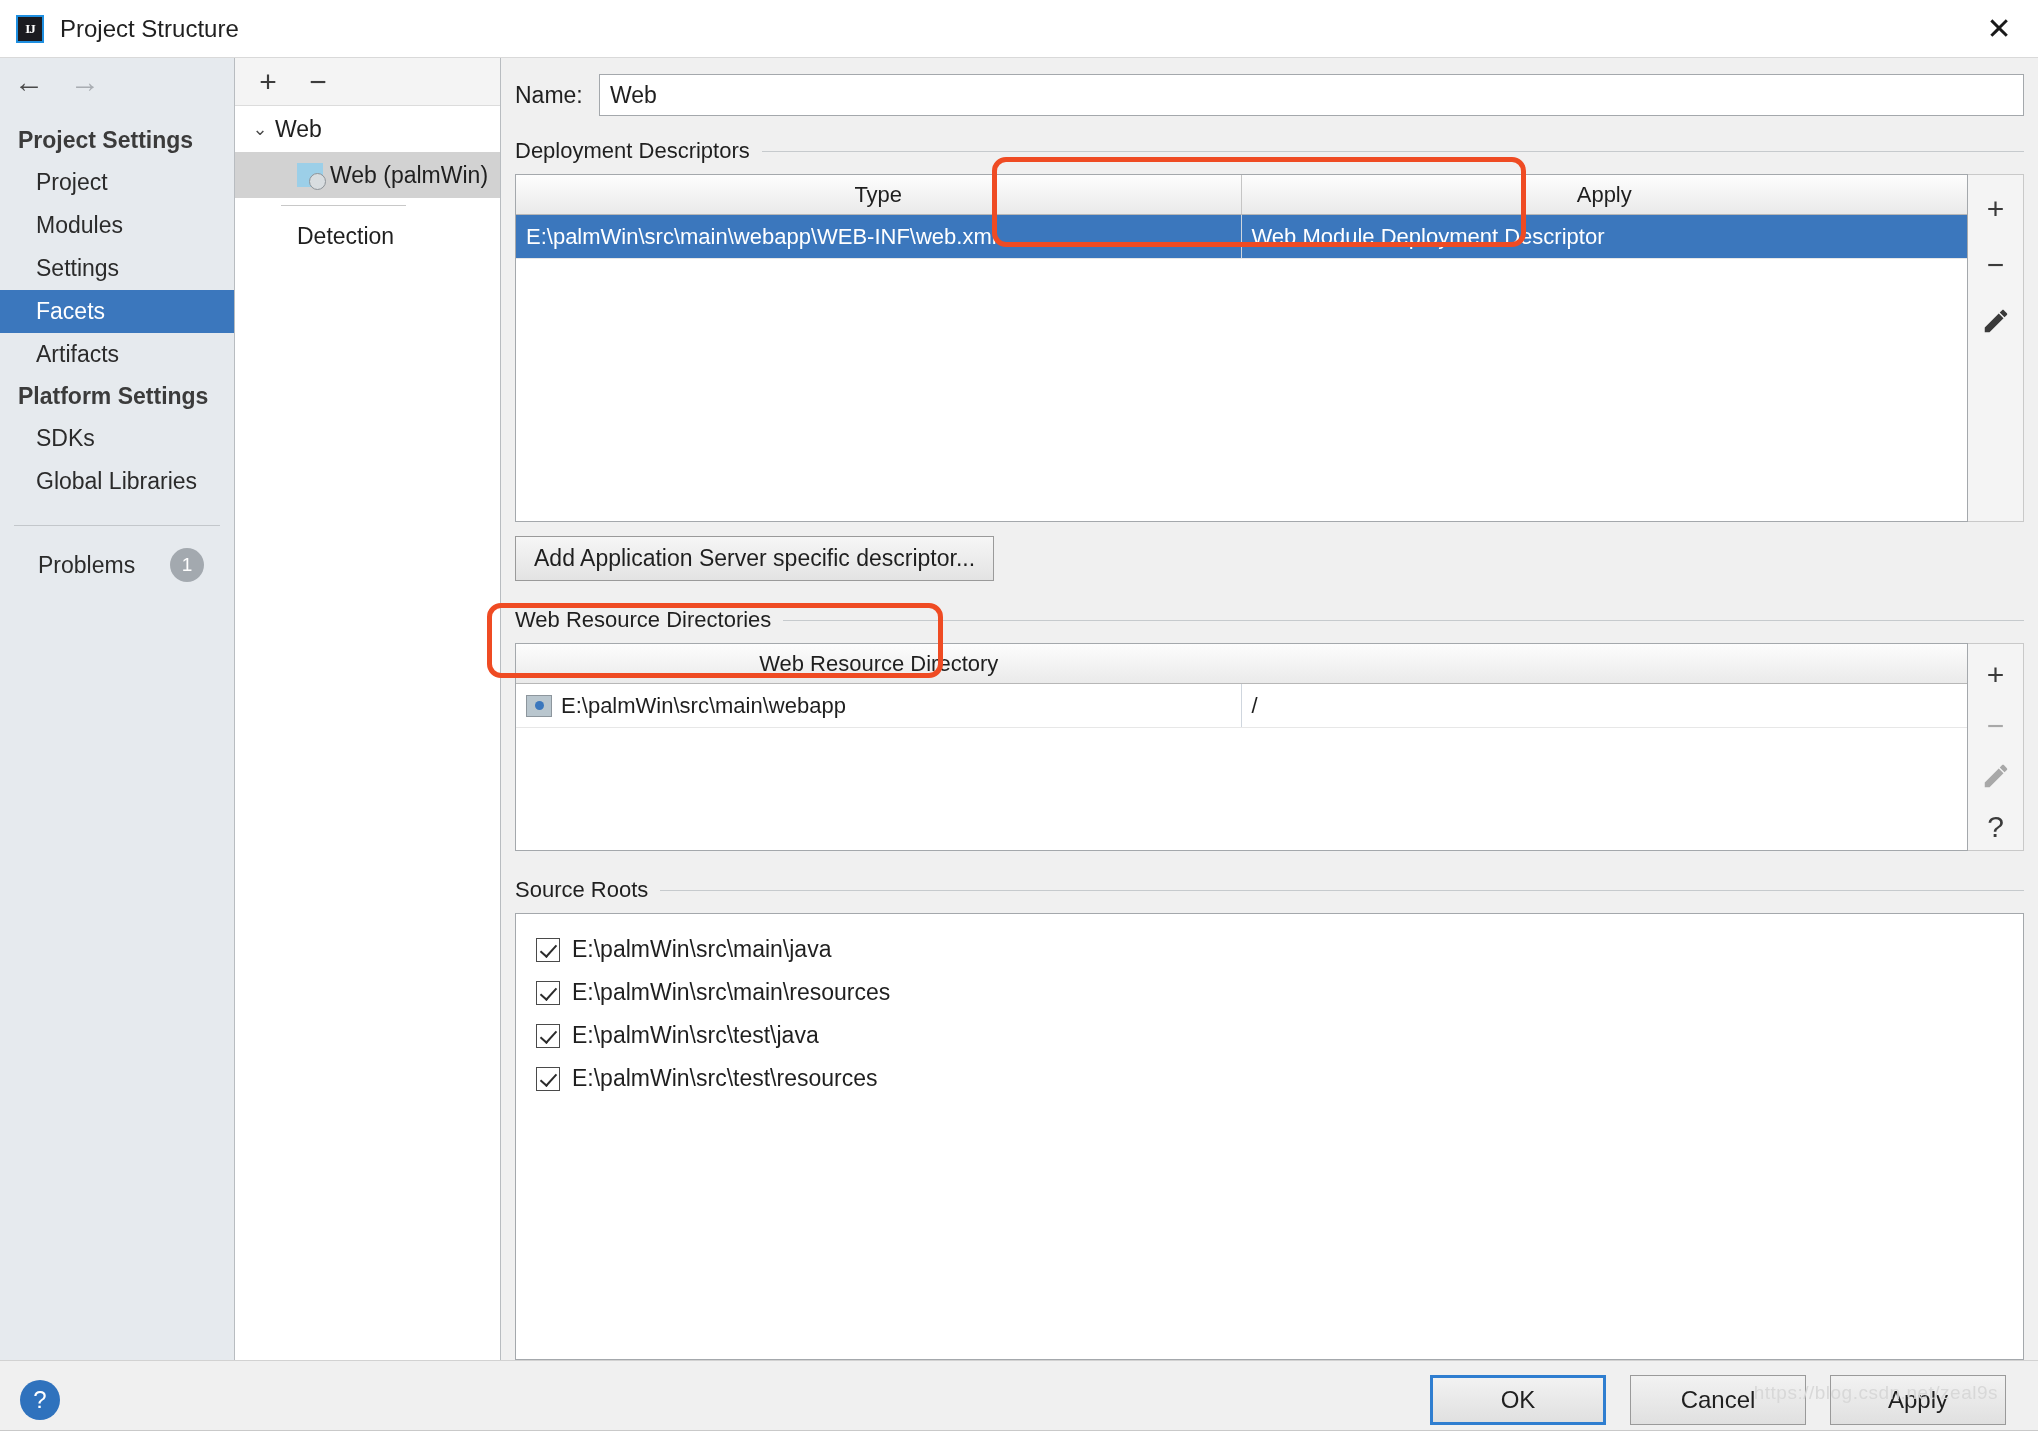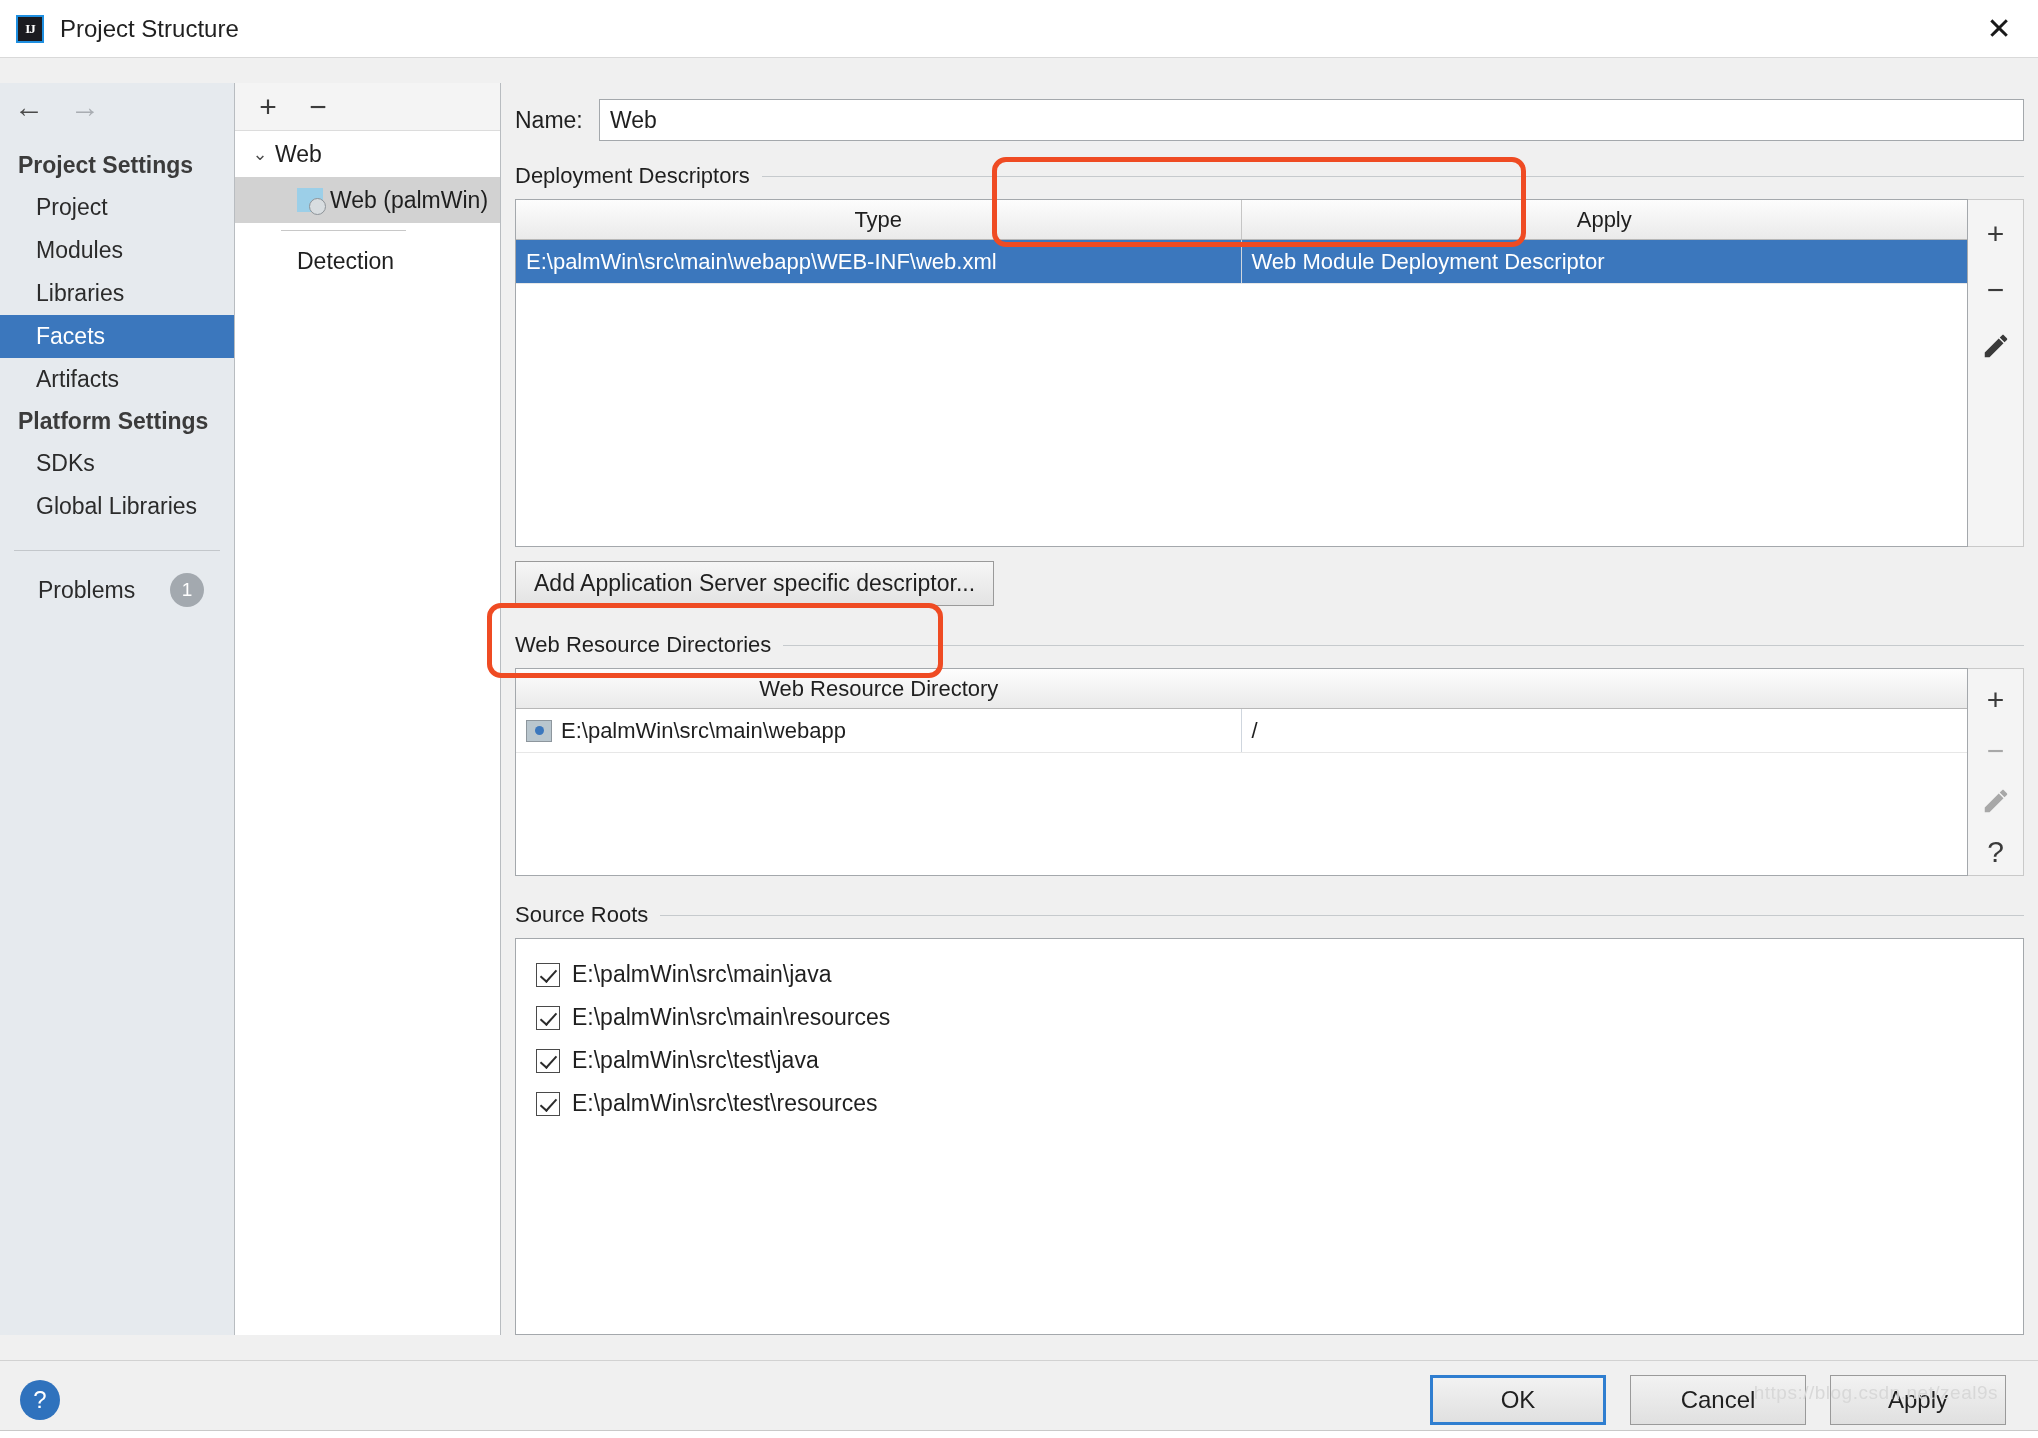--- a/index.html
+++ b/index.html
@@ -6,21 +6,21 @@
   html, body {
     width: 2038px; height: 1438px;
     background: #ffffff;
     font-family: "Liberation Sans", sans-serif;
     overflow: hidden;
   }
   .window {
     position: relative;
     width: 2038px; height: 1438px;
     background: #f0f0f0;
-    display: flex; flex-direction: column; gap: 25px;
+    display: flex; flex-direction: column;
   }
 
   
   .titlebar {
     height: 58px; min-height: 58px;
     background: #ffffff;
     display: flex; align-items: center;
     padding: 0 0 0 16px;
     border-bottom: 1px solid #d9d9d9;
   }
@@ -340,21 +340,21 @@
     <div class="sidebar">
       <div class="nav-arrows">
         <span class="nav-arrow">←</span>
         <span class="nav-arrow dim">→</span>
       </div>
 
       <div class="side-list">
         <div class="side-header">Project Settings</div>
         <div class="side-item">Project</div>
         <div class="side-item">Modules</div>
-        <div class="side-item">Libraries</div>
+        <div class="side-item">Settings</div>
         <div class="side-item selected">Facets</div>
         <div class="side-item">Artifacts</div>
 
         <div class="side-header">Platform Settings</div>
         <div class="side-item">SDKs</div>
         <div class="side-item">Global Libraries</div>
 
         <div class="side-sep"></div>
 
         <div class="problems-row">

